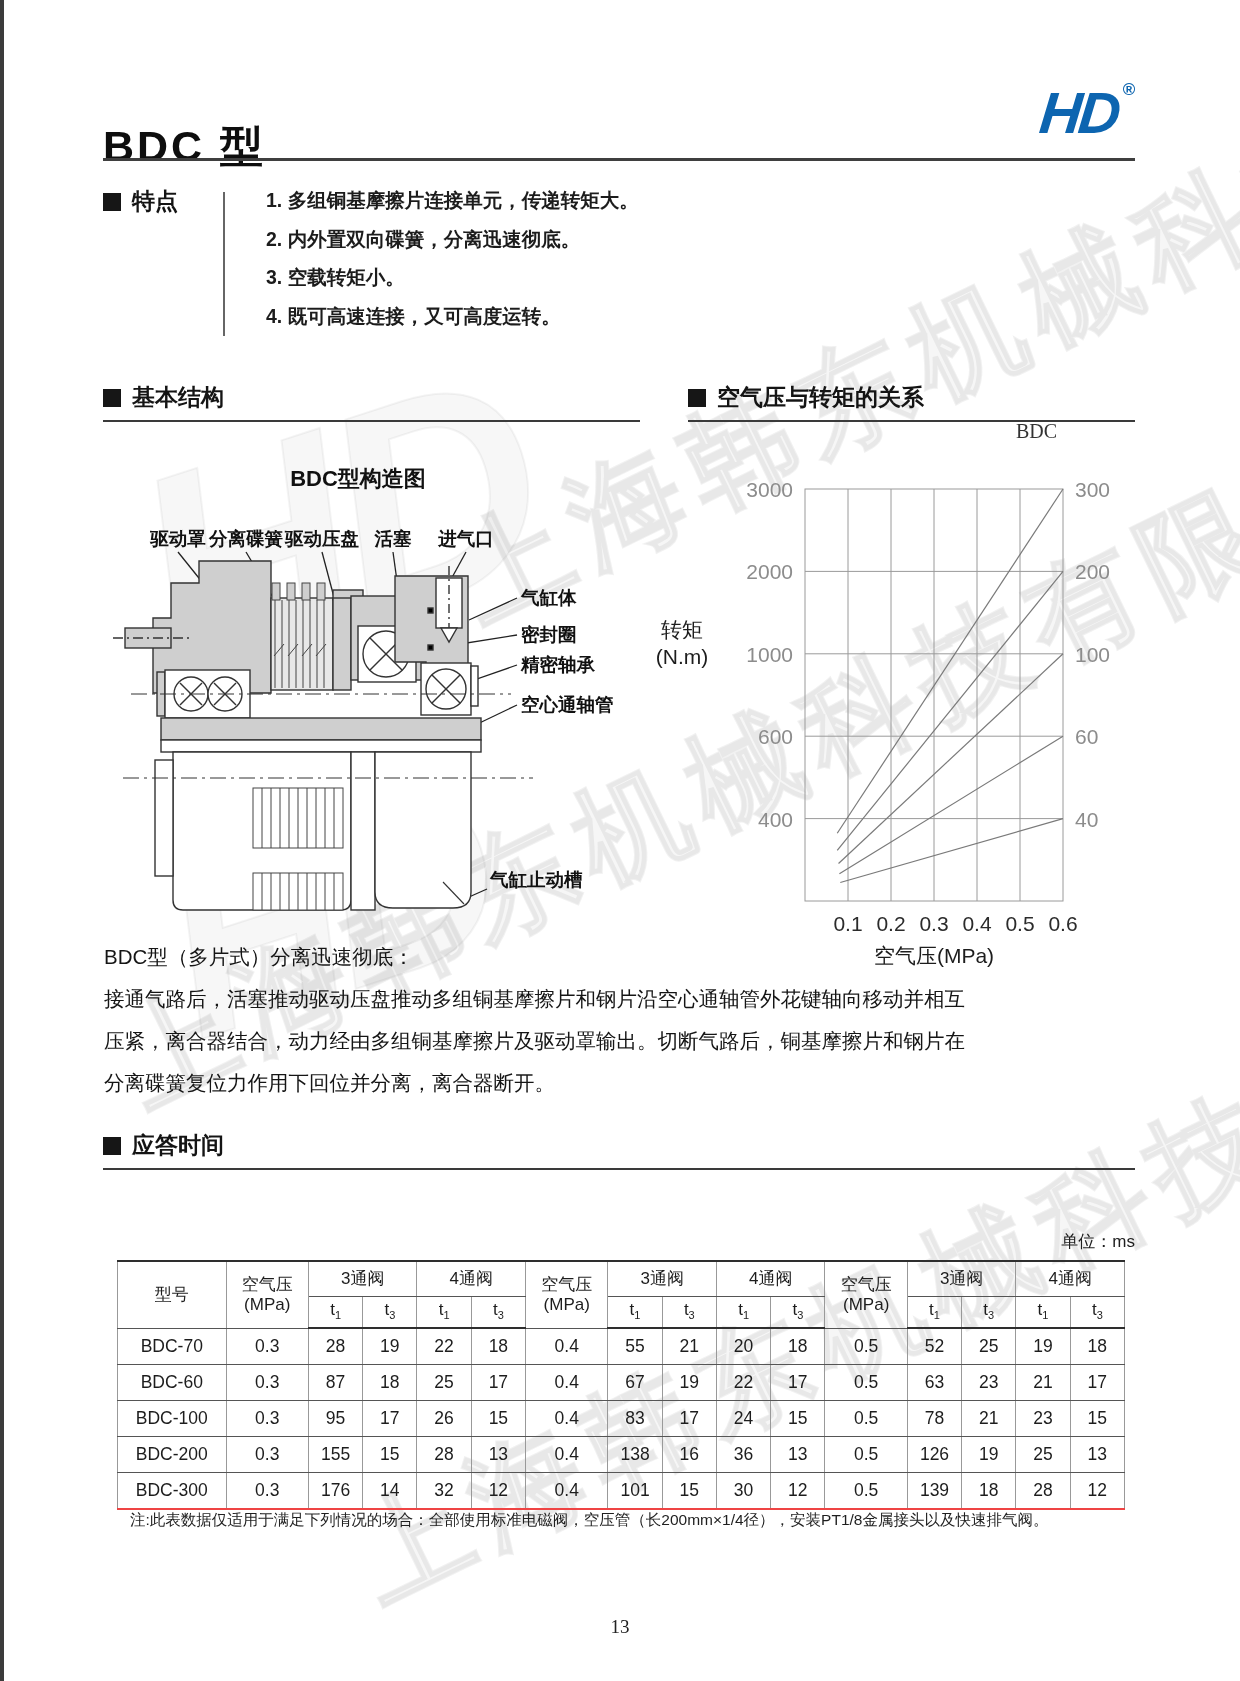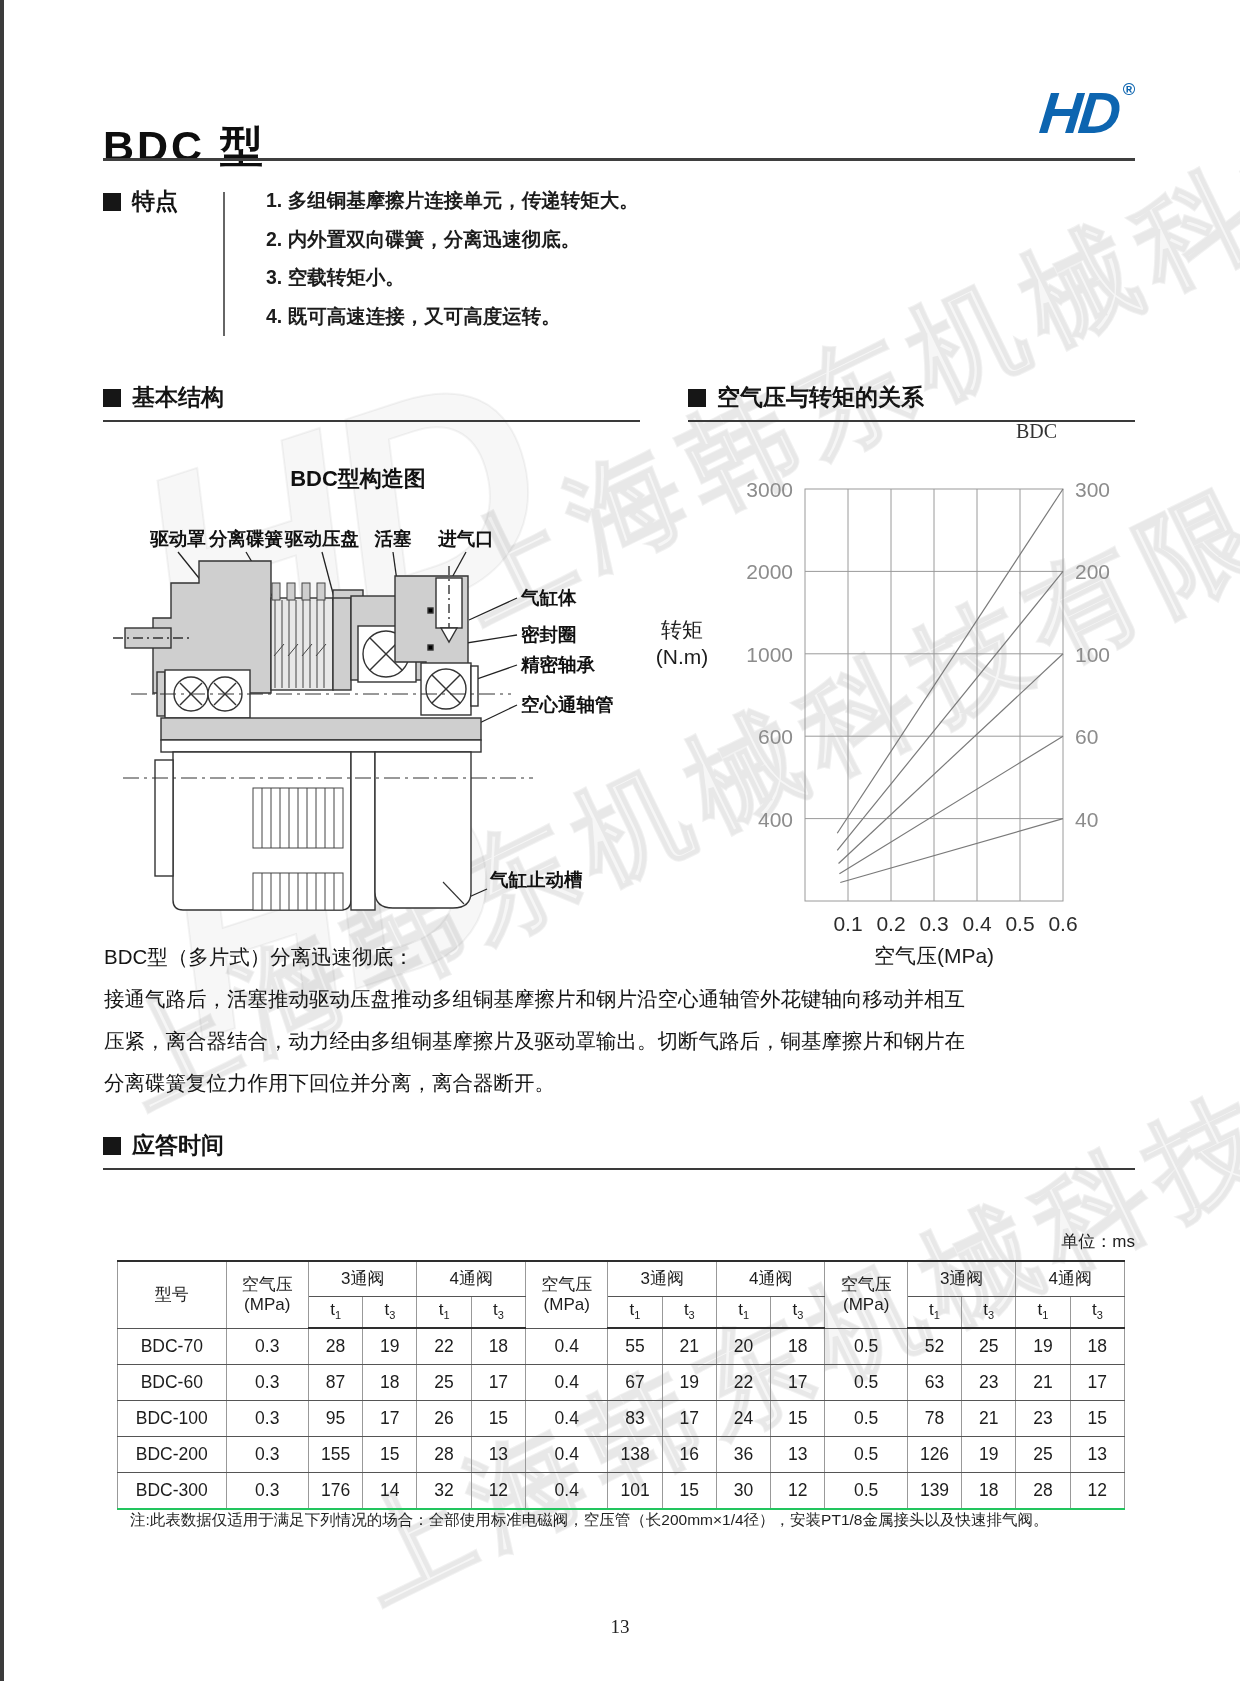--- a/index.html
+++ b/index.html
@@ -37,21 +37,21 @@
 
   .chart-corner{left:1016px;top:420px;font-family:Liberation Serif, serif;
                 font-size:20px;color:#333;}
 
   .principle{left:104px;top:936px;font-size:20.5px;color:#151515;}
   .principle div{line-height:42px;}
 
   .unit-note{left:935px;top:1230px;width:200px;text-align:right;font-size:17px;color:#1f1f1f;}
 
   table.resp{border-collapse:collapse;table-layout:fixed;width:1008px;
-             border-top:2px solid #2e2e2e;border-bottom:2px solid #22c55e;}
+             border-top:2px solid #2e2e2e;border-bottom:2px solid #ef4444;}
   table.resp th,table.resp td{
       border-left:1px solid #999;border-right:1px solid #999;
       border-top:1px solid #555;border-bottom:1px solid #555;
       text-align:center;vertical-align:middle;padding:0;color:#1d1d1d;font-weight:400;}
   table.resp thead th{font-size:17px;line-height:20px;}
   table.resp thead tr.hr1 th{height:34px;}
   table.resp thead tr.hr2 th{height:30px;}
   table.resp thead tr:last-child th{border-bottom:2px solid #2e2e2e;}
   table.resp tbody td{font-size:17.5px;height:35px;}
   table.resp sub{font-size:11px;vertical-align:-4px;}

